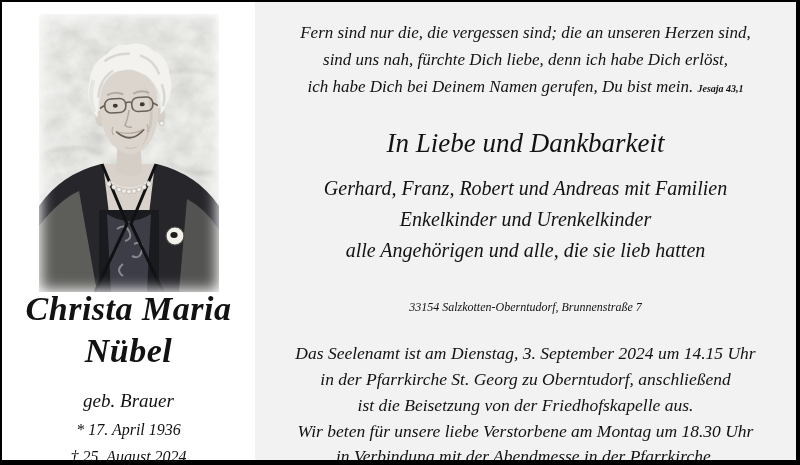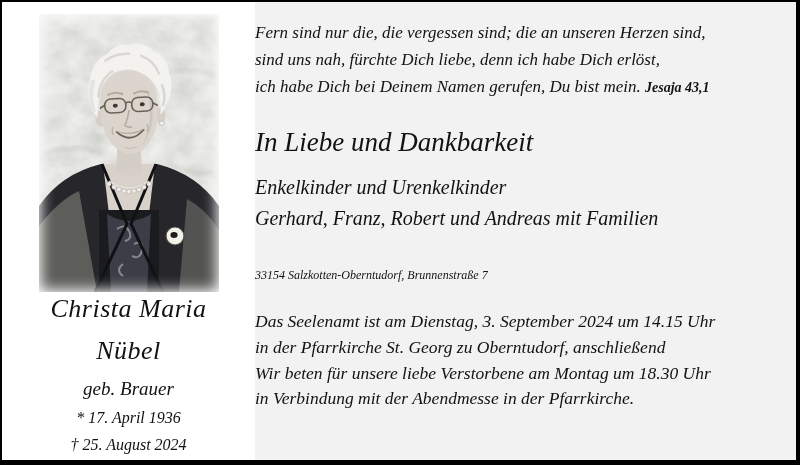--- a/index.html
+++ b/index.html
@@ -13,32 +13,32 @@
     border-left:2px solid var(--c-frame);
     border-right:4px solid var(--c-frame);
     border-bottom:5px solid var(--c-frame);
     display:flex;
     background:var(--c-left-panel-bg);
     font-family:"Liberation Serif","DejaVu Serif",serif;
     font-style:italic;
     color:var(--c-text);
   }
   .col-left{width:253px;flex:none;background:var(--c-left-panel-bg);text-align:center;}
-  .col-right{flex:1;background:var(--c-right-panel-bg);overflow:hidden;}
+  .col-right{flex:1;background:var(--c-right-panel-bg);text-align:center;overflow:hidden;}
   .photo{width:180px;height:278px;margin:12px auto 0;}
   .photo svg{display:block;}
   p{margin:0;}
   .ln{display:block;}
 
-  .name{font-size:26px;font-weight:normal;line-height:42px;margin-top:-4px;letter-spacing:0.5px;}
-  .maiden{font-size:19px;line-height:26px;margin-top:4px;}
+  .name{font-size:34px;font-weight:bold;line-height:42px;margin-top:-4px;letter-spacing:0.5px;}
+  .maiden{font-size:19px;line-height:26px;margin-top:16px;}
   .dates{font-size:16px;line-height:27px;margin-top:2px;}
 
   .quote{font-size:17px;line-height:27px;margin-top:17px;}
-  .quote .src{font-size:14px;font-weight:bold;}
+  .quote .src{font-size:10px;font-weight:bold;}
   .intro{font-size:27px;line-height:28px;margin-top:27px;}
   .mourners{font-size:20px;line-height:31px;margin-top:16px;}
   .address{font-size:12px;line-height:26px;margin-top:28px;font-style:italic;}
   .service{font-size:17.5px;line-height:26px;margin-top:20px;}
   .prayer{font-size:17.5px;line-height:25px;margin-top:1px;}
 </style>
 </head>
 <body>
 
 <div class="card">
@@ -151,29 +151,31 @@
 
     <p class="quote">
       <span class="ln">Fern sind nur die, die vergessen sind; die an unseren Herzen sind,</span>
       <span class="ln">sind uns nah, fürchte Dich liebe, denn ich habe Dich erlöst,</span>
       <span class="ln"><span>ich habe Dich bei Deinem Namen gerufen, Du bist mein.</span> <b class="src">Jesaja 43,1</b></span>
     </p>
 
     <p class="intro">In Liebe und Dankbarkeit</p>
 
     <p class="mourners">
+      <span class="ln">Gerhard, Franz, Robert und Andreas mit Familien</span>
       <span class="ln">Enkelkinder und Urenkelkinder</span>
-      <span class="ln">Gerhard, Franz, Robert und Andreas mit Familien</span>
+      <span class="ln">alle Angehörigen und alle, die sie lieb hatten</span>
     </p>
 
     <p class="address">33154 Salzkotten-Oberntudorf, Brunnenstraße 7</p>
 
     <p class="service">
       <span class="ln">Das Seelenamt ist am Dienstag, 3. September 2024 um 14.15 Uhr</span>
       <span class="ln">in der Pfarrkirche St. Georg zu Oberntudorf, anschließend</span>
+      <span class="ln">ist die Beisetzung von der Friedhofskapelle aus.</span>
     </p>
 
     <p class="prayer">
       <span class="ln">Wir beten für unsere liebe Verstorbene am Montag um 18.30 Uhr</span>
       <span class="ln">in Verbindung mit der Abendmesse in der Pfarrkirche.</span>
     </p>
   </div>
 </div>
 
 </body></html>

